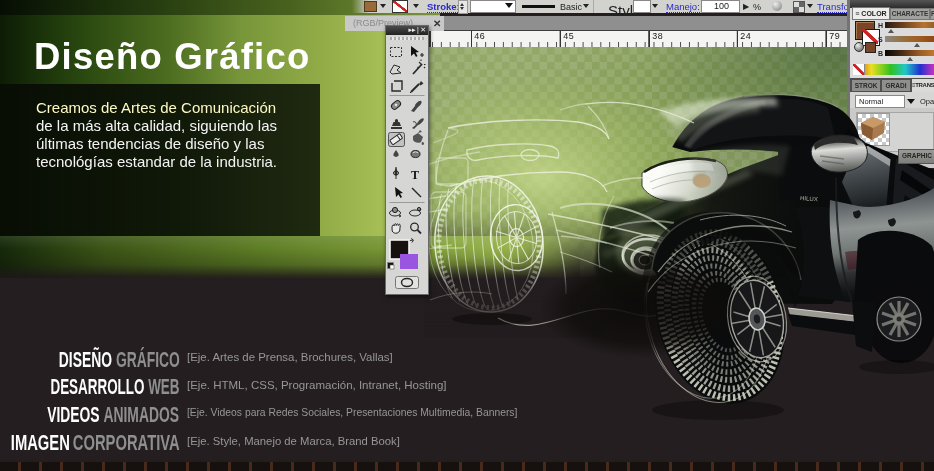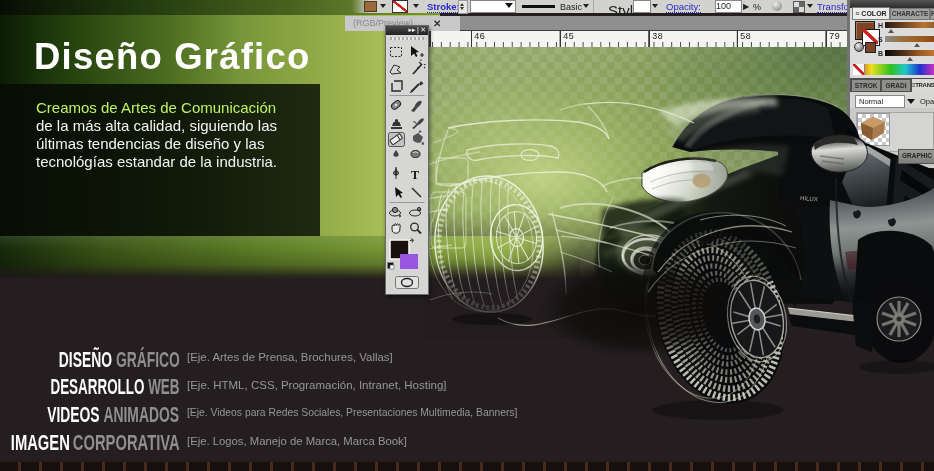--- a/index.html
+++ b/index.html
@@ -27,27 +27,27 @@
  background-size:88.6px 16px,8.86px 5px;
  background-repeat:repeat-x,repeat-x;
  background-position:40px top,1px bottom}
 #rulermaj{left:427px;top:31px;width:421px;height:16px;overflow:hidden}
 #rulermaj span{position:absolute;top:1px;font-size:9px;color:#222;font-family:Liberation Mono, monospace}
 #rulermaj i{position:absolute;top:0;width:1px;height:16px;background:#333}
 
 #title{left:34px;top:36px;font-size:36.5px;font-weight:bold;color:#fff;letter-spacing:1.2px}
 #darkbox{left:0;top:84px;width:320px;height:152px;background:linear-gradient(90deg,rgba(8,13,4,.96) 0,rgba(12,19,7,.93) 60%,rgba(16,24,9,.88) 100%)}
 #para{left:36px;top:99px;width:290px;font-size:15px;line-height:18px;color:#f4f4f4;letter-spacing:0}
-#para .y{color:#bef264}
+#para .y{color:#fef9c3}
 
 #obar{left:352px;top:0;width:582px;height:13px;background:linear-gradient(90deg,rgba(210,210,206,0) 0,#d2d2ce 18px,#d2d2ce 100%)}
 #obar *{position:absolute;font-family:"Liberation Sans",sans-serif}
 
 #tabstrip{left:345px;top:16px;width:503px;height:15px;background:#8f8f8f;border-bottom:1px solid #3c3c3c;box-sizing:border-box}
-#doctab{position:absolute;left:0;top:0;width:115px;height:15px;background:#c9c9c9;color:#8a8a8a;font-size:9px;line-height:15px}
+#doctab{position:absolute;left:0;top:0;width:99px;height:15px;background:#c9c9c9;color:#8a8a8a;font-size:9px;line-height:15px}
 .hdr{position:absolute;white-space:nowrap;font-weight:bold;font-size:22px;transform-origin:100% 0;color:#fdfdfd;letter-spacing:0}
 .hdr b{color:#8f8f8f;font-weight:bold}
 .sub{position:absolute;white-space:nowrap;color:#969696;letter-spacing:0}
 </style></head>
 <body>
 <div class="abs" id="greenbg"></div>
 <div class="abs" id="topstrip"></div>
 <div class="abs" id="canvas">
     <div class="chk"></div>
     <div class="light"></div>
@@ -74,42 +74,42 @@
  <span style="left:108px;top:7px;width:0;height:0;border-left:2.5px solid transparent;border-right:2.5px solid transparent;border-top:3px solid #333"></span>
  <span style="left:118px;top:0;width:44px;height:11px;background:#fff;border:1px solid #888"></span>
  <span style="left:153px;top:3px;width:0;height:0;border-left:4px solid transparent;border-right:4px solid transparent;border-top:5px solid #111"></span>
  <span style="left:170px;top:5px;width:33px;height:2.5px;background:#111"></span>
  <span style="left:208px;top:2px;font-size:9px;color:#222">Basic</span>
  <span style="left:231px;top:4px;width:0;height:0;border-left:3px solid transparent;border-right:3px solid transparent;border-top:4px solid #222"></span>
  <span style="left:241px;top:0;width:1px;height:13px;background:#aaa"></span>
  <span style="left:256px;top:2px;font-size:15px;color:#222">Style:</span>
  <span style="left:281px;top:0;width:16px;height:11px;background:#fff;border:1px solid #888"></span>
  <span style="left:300px;top:4px;width:0;height:0;border-left:3px solid transparent;border-right:3px solid transparent;border-top:4px solid #222"></span>
- <span style="left:314px;top:1px;font-size:9.5px;color:#2a2ac8;border-bottom:1px dotted #2a2ac8">Opacity:</span>
- <span style="left:363px;top:0;width:25px;height:11px;background:#fff;border:1px solid #888;font-size:9px;color:#222;padding-left:0">100</span>
+ <span style="left:314px;top:1px;font-size:9.5px;color:#2a2ac8;border-bottom:1px dotted #2a2ac8">Manejo:</span>
+ <span style="left:349px;top:0;width:25px;height:11px;background:#fff;border:1px solid #888;font-size:9px;color:#222;padding-left:12px">100</span>
  <span style="left:391px;top:2px;font-size:8px;color:#222">▶</span>
  <span style="left:401px;top:2px;font-size:9px;color:#222">%</span>
  <span style="left:420px;top:1px;width:10px;height:10px;border-radius:50%;background:radial-gradient(circle at 35% 30%,#eee,#777)"></span>
  <span style="left:441px;top:1px;width:10px;height:10px;background:conic-gradient(#666 25%,#ddd 25% 50%,#666 50% 75%,#ddd 75%);border:1px solid #555"></span>
  <span style="left:455px;top:4px;width:0;height:0;border-left:3px solid transparent;border-right:3px solid transparent;border-top:4px solid #222"></span>
  <span style="left:465px;top:1px;font-size:9.5px;color:#2a2ac8;border-bottom:1px dotted #2a2ac8">Transfo</span>
 </div>
 <div class="abs" id="tabstrip">
     <div id="doctab"><span style="padding-left:8px">(RGB/Preview)</span><span style="position:absolute;left:88px;top:0;color:#333;font-weight:bold;font-size:10px">✕</span></div>
   </div>
 <div class="abs" id="ruler"></div>
 <div class="abs" id="rulermaj">
 <i style="left:44px"></i>
     <span style="left:47px">46</span>
 <i style="left:133px"></i>
     <span style="left:136px">45</span>
 <i style="left:222px"></i>
     <span style="left:225px">38</span>
 <i style="left:310px"></i>
-    <span style="left:313px">58</span>
+    <span style="left:313px">24</span>
 <i style="left:399px"></i>
     <span style="left:402px">79</span>
 </div>
 
 <div class="abs" id="carwrap" style="left:0;top:0;width:934px;height:471px;z-index:20">
 <svg width="934" height="471" viewBox="0 0 934 471">
 <defs>
  <linearGradient id="hoodg" gradientUnits="userSpaceOnUse" x1="592" y1="220" x2="810" y2="230">
   <stop offset="0" stop-color="#1a2012" stop-opacity=".3"></stop>
           <stop offset=".25" stop-color="#141a0e" stop-opacity=".72"></stop>
@@ -421,15 +421,15 @@
 </div>
 <div class="abs" id="gtab" style="left:898px;top:149px;width:36px;height:13px;background:linear-gradient(#9a9a98,#7e7e7c);border:1px solid #555;font-size:6.5px;font-weight:bold;color:#26261e;line-height:12px;text-align:center;overflow:hidden;z-index:30">GRAPHIC S</div>
 
 <div class="hdr" style="right:754.5px;top:347px;transform:scaleX(.631)">DISEÑO&nbsp;<b>GRÁFICO</b></div>
 <div class="sub" style="left:187px;top:351px;font-size:11.45px">[Eje. Artes de Prensa, Brochures, Vallas]</div>
 <div class="hdr" style="right:754.5px;top:374px;transform:scaleX(.610)">DESARROLLO&nbsp;<b>WEB</b></div>
 <div class="sub" style="left:187px;top:379px;font-size:11.5px">[Eje. HTML, CSS, Programación, Intranet, Hosting]</div>
 <div class="hdr" style="right:754.5px;top:401.5px;transform:scaleX(.631)">VIDEOS&nbsp;<b>ANIMADOS</b></div>
 <div class="sub" style="left:187px;top:407px;font-size:10.35px">[Eje. Videos para Redes Sociales, Presentaciones Multimedia, Banners]</div>
 <div class="hdr" style="right:754.5px;top:430px;transform:scaleX(.671)">IMAGEN <b>CORPORATIVA</b></div>
-<div class="sub" style="left:187px;top:435px;font-size:11.3px">[Eje. Logos, Manejo de Marca, Marca Book]</div>
+<div class="sub" style="left:187px;top:435px;font-size:11.3px">[Eje. Style, Manejo de Marca, Brand Book]</div>
 <div class="abs" id="bstrip"></div>
 <div class="abs" id="bstrip2"></div>
 
 </body></html>

